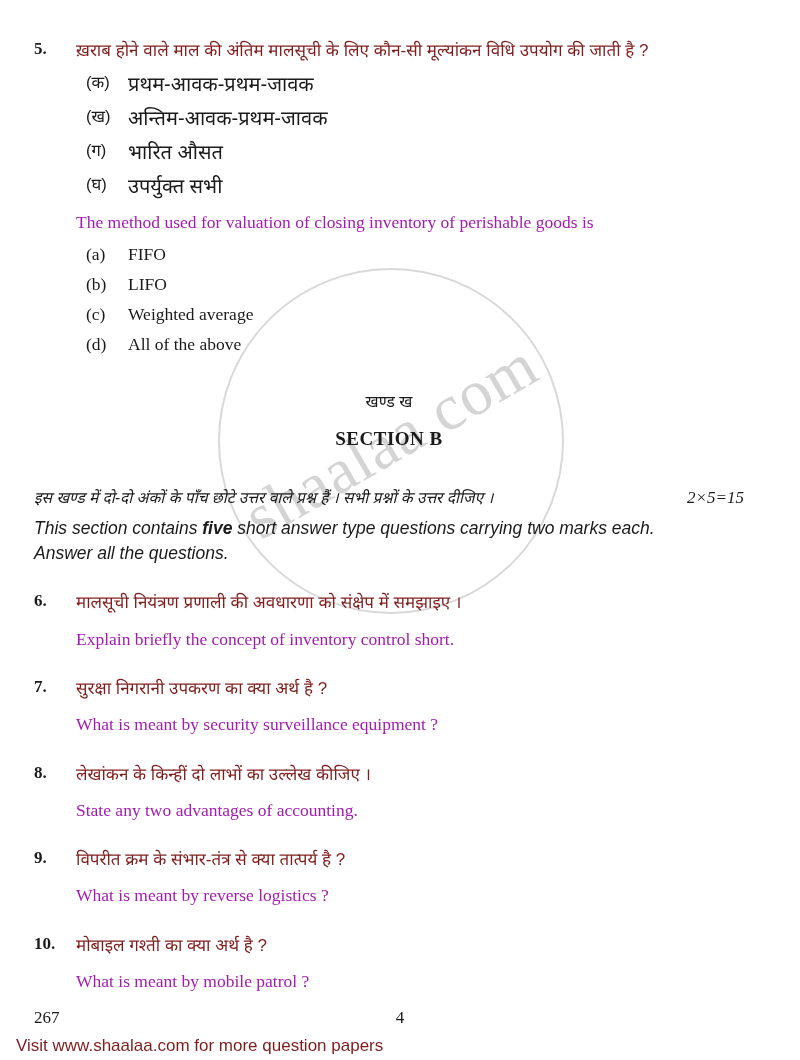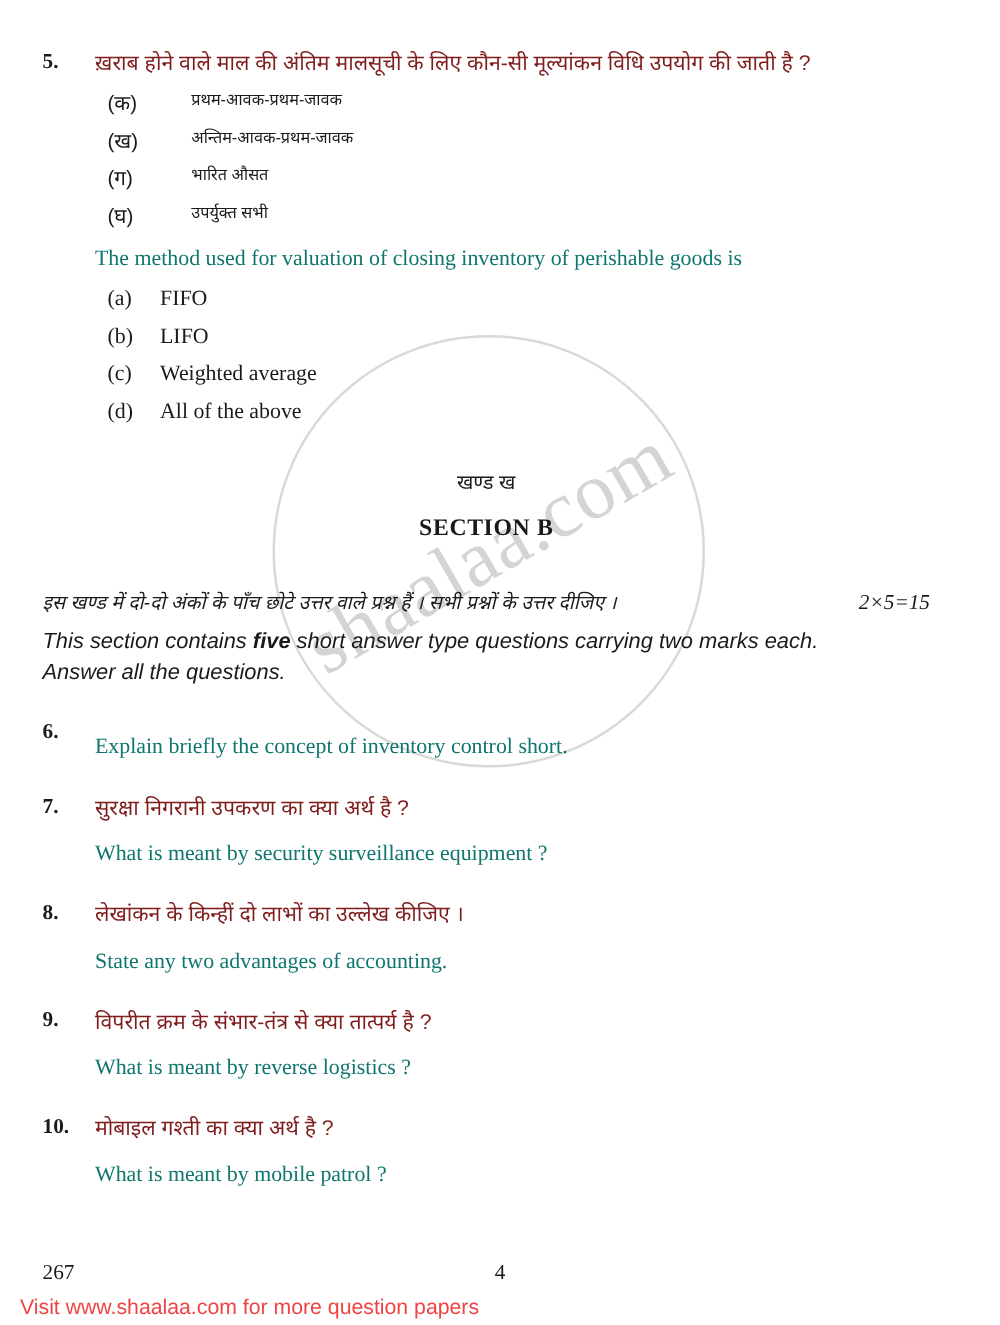--- a/index.html
+++ b/index.html
@@ -78,43 +78,42 @@
   .hindi {
     font-family: "Liberation Sans", sans-serif;
     font-size: 17px;
     line-height: 1.55;
     color: #7f1d1d;
   }
   .english {
     font-family: "Liberation Serif", serif;
     font-size: 17.5px;
     line-height: 1.5;
-    color: #0f766e;
+    color: #a21caf;
   }
 
   .opt-list {
     margin: 6px 0 0 0;
   }
   .opt {
     display: flex;
     align-items: flex-start;
     margin-bottom: 7px;
   }
   .opt-label-h {
     width: 52px;
     flex: 0 0 52px;
     font-family: "Liberation Sans", sans-serif;
     font-size: 16.5px;
     padding-left: 10px;
     box-sizing: border-box;
   }
   .opt-text-h {
     font-family: "Liberation Sans", sans-serif;
-    font-size: 13px;
-    margin-left: 25px;
+    font-size: 20px;
   }
   .opt-label-e {
     width: 52px;
     flex: 0 0 52px;
     font-family: "Liberation Serif", serif;
     font-size: 17.5px;
     padding-left: 10px;
     box-sizing: border-box;
   }
   .opt-text-e {
@@ -192,21 +191,21 @@
     font-family: "Liberation Serif", serif;
     font-size: 17px;
     z-index: 2;
   }
   .footer-link {
     position: absolute;
     left: 16px;
     bottom: 4px;
     font-family: "Liberation Sans", sans-serif;
     font-size: 17px;
-    color: #ef4444;
+    color: #7f1d1d;
     z-index: 3;
   }
 </style>
 </head>
 <body>
 
 <div class="page">
 
   <div class="watermark"></div>
   <div class="watermark-text">shaalaa.com</div>
@@ -269,20 +268,21 @@
       <span>इस खण्ड में दो-दो अंकों के पाँच छोटे उत्तर वाले प्रश्न हैं । सभी प्रश्नों के उत्तर दीजिए ।</span>
       <span class="marks">2×5=15</span>
     </div>
     <div class="instr-eng">
       <span>This section contains </span><b>five</b><span> short answer type questions carrying two marks each. Answer all the questions.</span>
     </div>
 
     <div class="qblock q-row">
       <div class="q-num">6.</div>
       <div class="q-body">
+        <div class="hindi">मालसूची नियंत्रण प्रणाली की अवधारणा को संक्षेप में समझाइए ।</div>
         <div class="english">Explain briefly the concept of inventory control short.</div>
       </div>
     </div>
 
     <div class="qblock q-row">
       <div class="q-num">7.</div>
       <div class="q-body">
         <div class="hindi">सुरक्षा निगरानी उपकरण का क्या अर्थ है ?</div>
         <div class="english">What is meant by security surveillance equipment ?</div>
       </div>

